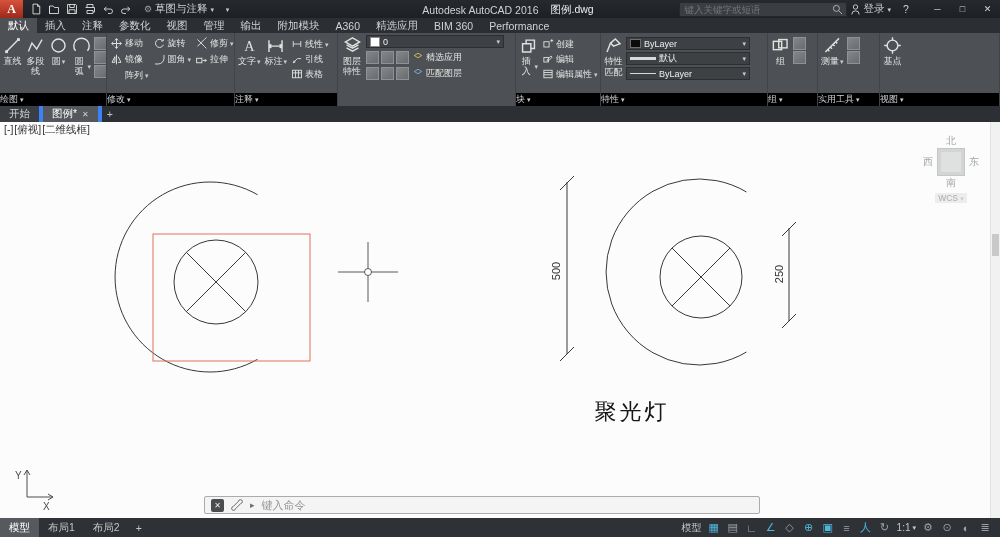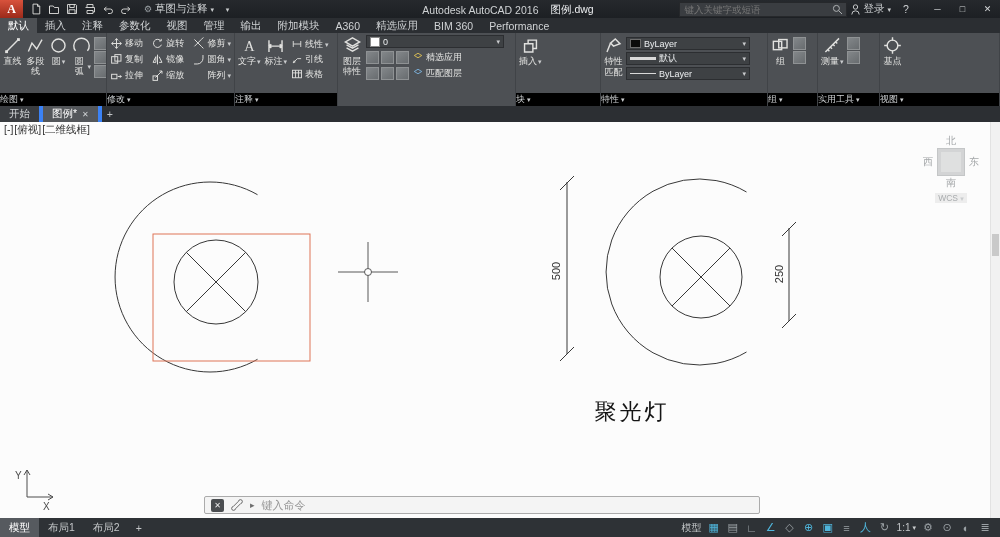--- a/index.html
+++ b/index.html
@@ -47,21 +47,21 @@
   .ptitle{height:13px;background:#000000;color:#cdd0d2;font-size:9px;display:flex;
     align-items:center;justify-content:flex-start;gap:2px;white-space:nowrap;overflow:hidden}
   .bigbtn{display:flex;flex-direction:column;align-items:center;gap:1px;color:#e3e3e1;
     font-size:9px;line-height:10px;padding:1px;text-align:center}
   .cap{display:flex;align-items:center;gap:1px}
   .lbl{display:block;max-width:34px}
   .w22{width:22px}
   .col{display:flex;flex-direction:column;gap:1px}
   .smallbtn{display:flex;align-items:center;gap:2px;color:#e3e3e1;font-size:9px;
     height:14px;padding:0 1px;white-space:nowrap}
-  .mgrid{display:grid;grid-template-columns:repeat(3,1fr);grid-auto-rows:15px;
+  .mgrid{display:grid;grid-template-columns:repeat(4,1fr);grid-auto-rows:15px;
     column-gap:2px;row-gap:1px;align-content:start;padding-top:3px;flex:1}
   .mini{width:11px;height:11px;border:1px solid #8f9294;
     background:linear-gradient(145deg,#83878a,#686c6f)}
   .minirow{display:flex;gap:2px;align-items:center}
   .combo{display:flex;align-items:center;gap:3px;background:#3e4144;border:1px solid #2c2e31;
     height:13px;padding:0 3px;font-size:9px;color:#eceef0;box-sizing:border-box}
   .combo .caret{margin-left:auto}
   .sww{width:8px;height:8px;background:#fff;border:1px solid #8a8a8a}
   .swb{width:9px;height:7px;background:#0b0b0b;border:1px solid #6e6e6e}
   .lsw{width:26px;height:3px;background:#d9d9d9}
@@ -415,20 +415,44 @@
         <div class="bigbtn">
           <svg class="ic" width="19" height="19" viewBox="0 0 16 16">
               <path d="M3 6.5h7v7H3z"></path>
               <path d="M6 6.5V3.5h7v7h-3"></path>
             </svg>
           <span class="cap">
               <span>插入</span>
               <span class="caret">▾</span>
             </span>
         </div>
+        <div class="col" style="padding-top:2px">
+          <div class="smallbtn">
+              <svg class="ic" width="12" height="12" viewBox="0 0 16 16">
+                <rect x="2.5" y="5" width="7" height="7"></rect>
+                <path d="M11 3.5h4M13 1.5v4"></path>
+              </svg>
+              <span>创建</span>
+            </div>
+          <div class="smallbtn">
+              <svg class="ic" width="12" height="12" viewBox="0 0 16 16">
+                <rect x="2.5" y="6" width="6" height="6"></rect>
+                <path d="M8.5 10.5l5-5-1.6-1.6-5 5v1.6z"></path>
+              </svg>
+              <span>编辑</span>
+            </div>
+          <div class="smallbtn">
+              <svg class="ic" width="12" height="12" viewBox="0 0 16 16">
+                <rect x="2.5" y="3" width="11" height="10"></rect>
+                <path d="M2.5 6h11M2.5 9h11"></path>
+              </svg>
+              <span>编辑属性</span>
+              <span class="caret">▾</span>
+            </div>
+        </div>
       </div>
       <div class="ptitle">
           <span>块</span>
           <span class="caret">▾</span>
         </div>
     </div>
 
     <div class="panel p-props">
       <div class="tools">
         <div class="bigbtn">

